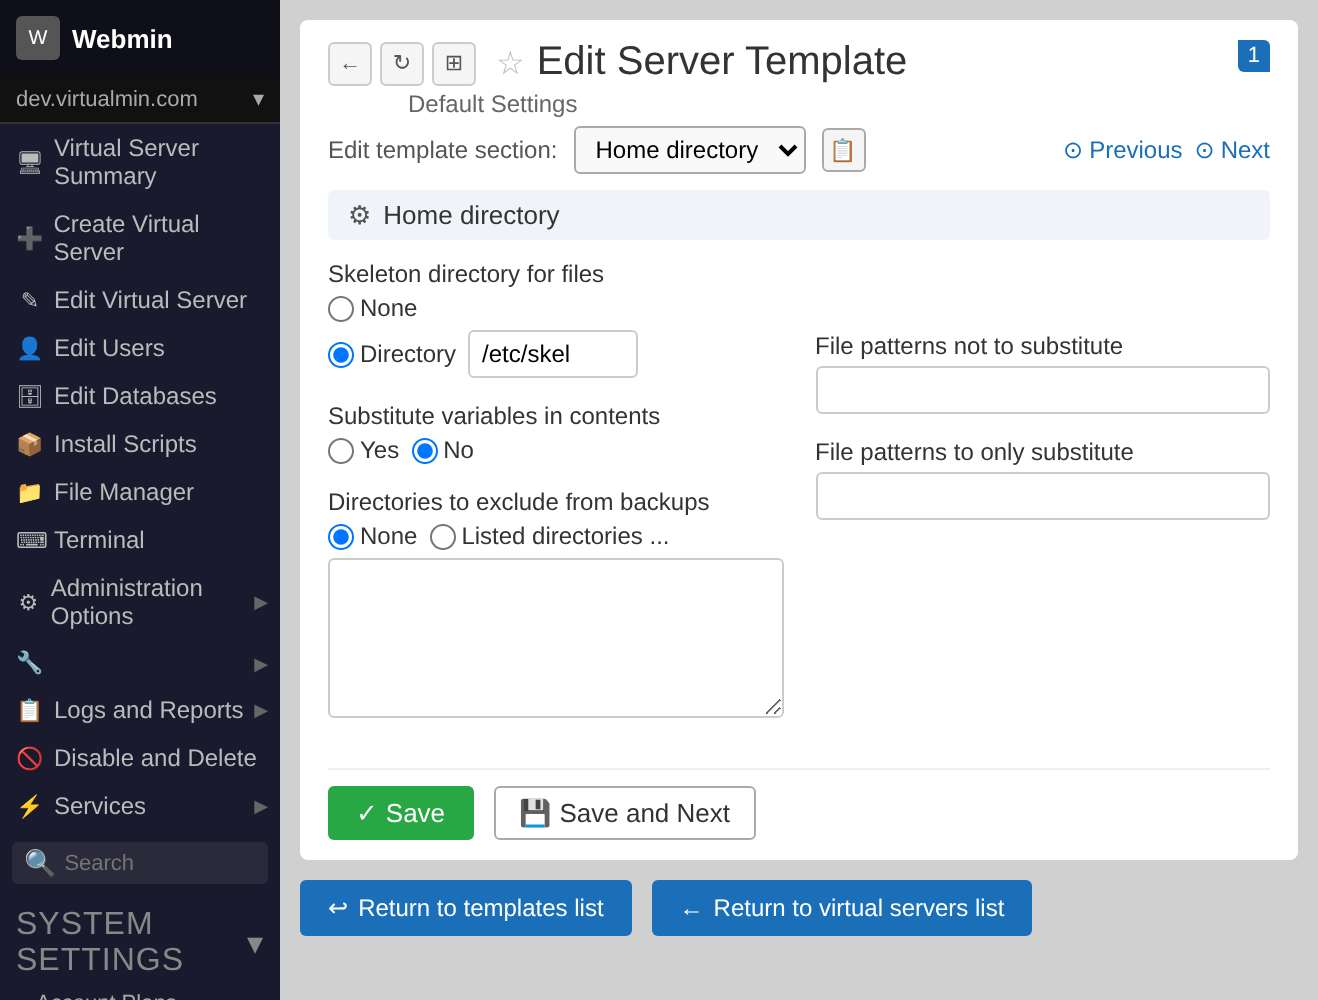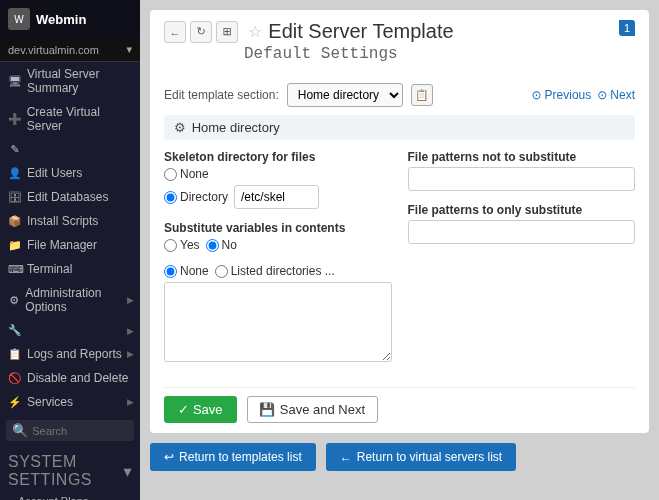--- a/index.html
+++ b/index.html
@@ -193,26 +193,27 @@
     
     .form-area {
       display: flex;
       gap: 16px;
     }
     .form-left {
       flex: 1;
     }
     .form-right {
       flex: 1;
+      margin-top: 36px;
     }
     .field-block {
       margin-bottom: 12px;
     }
     .field-label {
-      font-weight: bold;
+      font-weight: normal;
       color: #333;
       font-size: 12px;
       margin-bottom: 3px;
     }
     .radio-group { display: flex; gap: 6px; align-items: center; font-size: 12px; color: #333; }
     .radio-group label { display: flex; align-items: flex-end; gap: 3px; cursor: pointer; }
 
     .text-input-box {
       width: 100%;
       border: 1px solid #ccc;
@@ -310,20 +311,21 @@
     <div class="sidebar-nav-item">
       <span class="sidebar-icon">🖥</span>
       <span>Virtual Server Summary</span>
     </div>
     <div class="sidebar-nav-item">
       <span class="sidebar-icon">➕</span>
       <span>Create Virtual Server</span>
     </div>
     <div class="sidebar-nav-item">
       <span class="sidebar-icon">✎</span>
+      <span>Edit Virtual Server</span>
     </div>
     <div class="sidebar-nav-item">
       <span class="sidebar-icon">👤</span>
       <span>Edit Users</span>
     </div>
     <div class="sidebar-nav-item">
       <span class="sidebar-icon">🗄</span>
       <span>Edit Databases</span>
     </div>
     <div class="sidebar-nav-item">
@@ -389,28 +391,28 @@
             <div class="top-nav-buttons">
               <div class="top-nav-btn">←</div>
               <div class="top-nav-btn">↻</div>
               <div class="top-nav-btn">⊞</div>
             </div>
             <div class="page-title">
               <span class="star-icon">☆</span>
               <span>Edit Server Template</span>
             </div>
           </div>
-          <div style="font-size:16px; color:#666; margin-left: 80px; font-family: Liberation Mono, monospace;">Default Settings</div>
+          <div style="font-size:12px; color:#666; margin-left: 40px;">Default Settings</div>
         </div>
         <div style="position:absolute; right:0; top:0; background:#1a6fb8; color:#fff; padding:2px 5px; font-size:11px; border-radius:0 3px 0 3px;">
           <span>1</span>
         </div>
       </div>
 
-      <div class="section-bar" style="margin-top:20px;">
+      <div class="section-bar" style="margin-top:4px;">
         <span class="section-label">Edit template section:</span>
         <select class="section-select">
           <option>Home directory</option>
         </select>
         <span class="section-icon-btn">📋</span>
         <div class="prev-next-btns">
           <button class="prev-next-btn">
             <span>⊙</span>
             <span>Previous</span>
           </button>
@@ -454,20 +456,21 @@
                 <span>Yes</span>
               </label>
               <label>
                 <input type="radio" name="substitute" value="no" checked="" style="">
                 <span>No</span>
               </label>
             </div>
           </div>
 
           <div class="field-block">
+            <div class="field-label">Directories to exclude from backups</div>
             <div class="radio-group">
               <label>
                 <input type="radio" name="exclude" value="none" checked="" style="">
                 <span>None</span>
               </label>
               <label>
                 <input type="radio" name="exclude" value="listed" style="">
                 <span>Listed directories ...</span>
               </label>
             </div>

